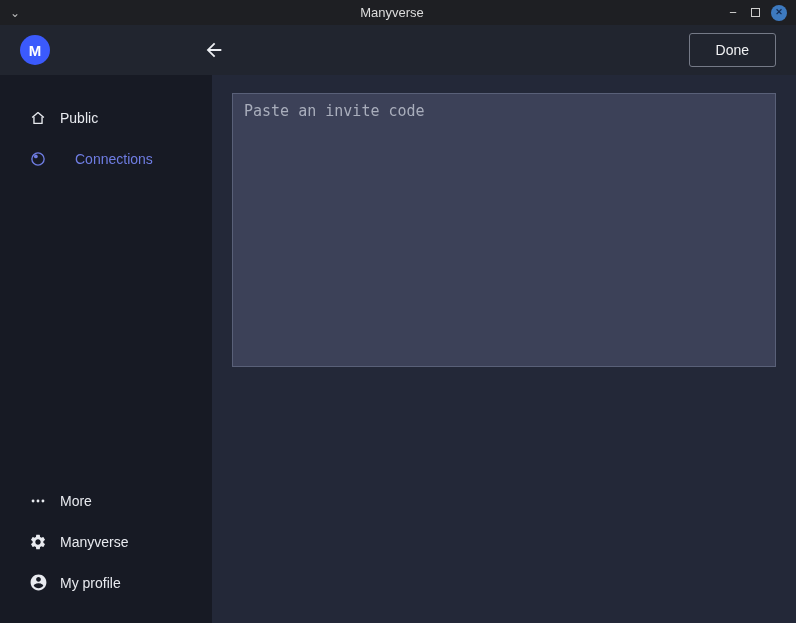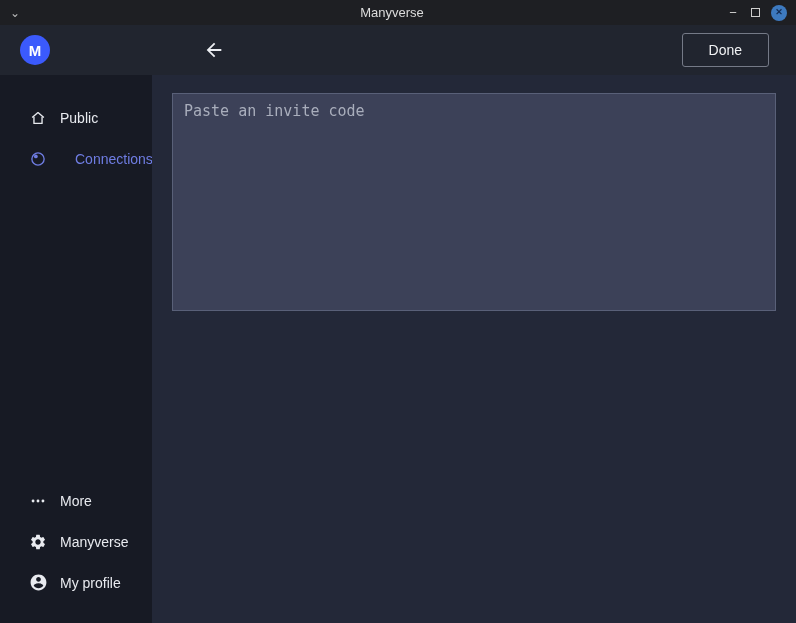--- a/index.html
+++ b/index.html
@@ -20,35 +20,35 @@
   .tb-restore i{display:block;width:7px;height:7px;border:1px solid #cfcfcf;}
   .tb-close{width:16px;height:16px;margin-left:5px;border-radius:50%;background:#3d7ac0;color:#132b52;
     display:flex;align-items:center;justify-content:center;font-size:9px;font-weight:bold;cursor:pointer;line-height:1;}
 
   
   .header{height:50px;flex:0 0 auto;display:flex;align-items:center;background:#21252f;}
   .logo-zone{width:184px;flex:0 0 auto;display:flex;align-items:center;padding-left:20px;box-sizing:border-box;}
   .logo{width:30px;height:30px;border-radius:50%;background:#3b5afc;color:#fff;display:flex;align-items:center;
     justify-content:center;font-weight:bold;font-size:15px;cursor:pointer;}
   .back-btn{width:26px;height:26px;margin-left:17px;display:flex;align-items:center;justify-content:center;cursor:pointer;}
-  .done-btn{margin-left:auto;margin-right:27px;padding:8px 26px;border:1px solid #757a87;border-radius:3px;
+  .done-btn{margin-left:auto;margin-right:20px;padding:8px 26px;border:1px solid #757a87;border-radius:3px;
     color:#f2f3f5;font-size:14px;background:transparent;cursor:pointer;font-family:inherit;}
 
   
   .body-row{flex:1;display:flex;min-height:0;}
-  .sidebar{width:152px;flex:0 0 auto;background:#171a24;display:flex;flex-direction:column;
+  .sidebar{width:212px;flex:0 0 auto;background:#171a24;display:flex;flex-direction:column;
     padding:22px 0 20px;box-sizing:border-box;}
   .side-item{display:flex;align-items:center;height:41px;padding-left:28px;cursor:pointer;
     color:#e8eaef;font-size:14px;}
   .side-item .ic{width:20px;height:20px;display:flex;align-items:center;justify-content:center;margin-right:12px;flex:0 0 auto;}
   .side-item.active{color:#6f7de3;gap:15px;}
   .side-spacer{flex:1;}
 
   .main{flex:1;padding:18px 20px;box-sizing:border-box;min-width:0;background:#232838;}
-  .invite-input{width:100%;height:218px;box-sizing:border-box;background:#3c4158;border:1px solid #596078;
+  .invite-input{width:100%;height:274px;box-sizing:border-box;background:#3c4158;border:1px solid #596078;
     color:#d7dae2;font-family:"DejaVu Sans Mono",monospace;font-size:15px;padding:8px 11px;resize:none;outline:none;display:block;}
   .invite-input::placeholder{color:#a9aebc;}
 </style>
 </head>
 <body>
 
 <div class="window">
 
   <div class="titlebar">
     <span class="tb-chevron">⌄</span>

